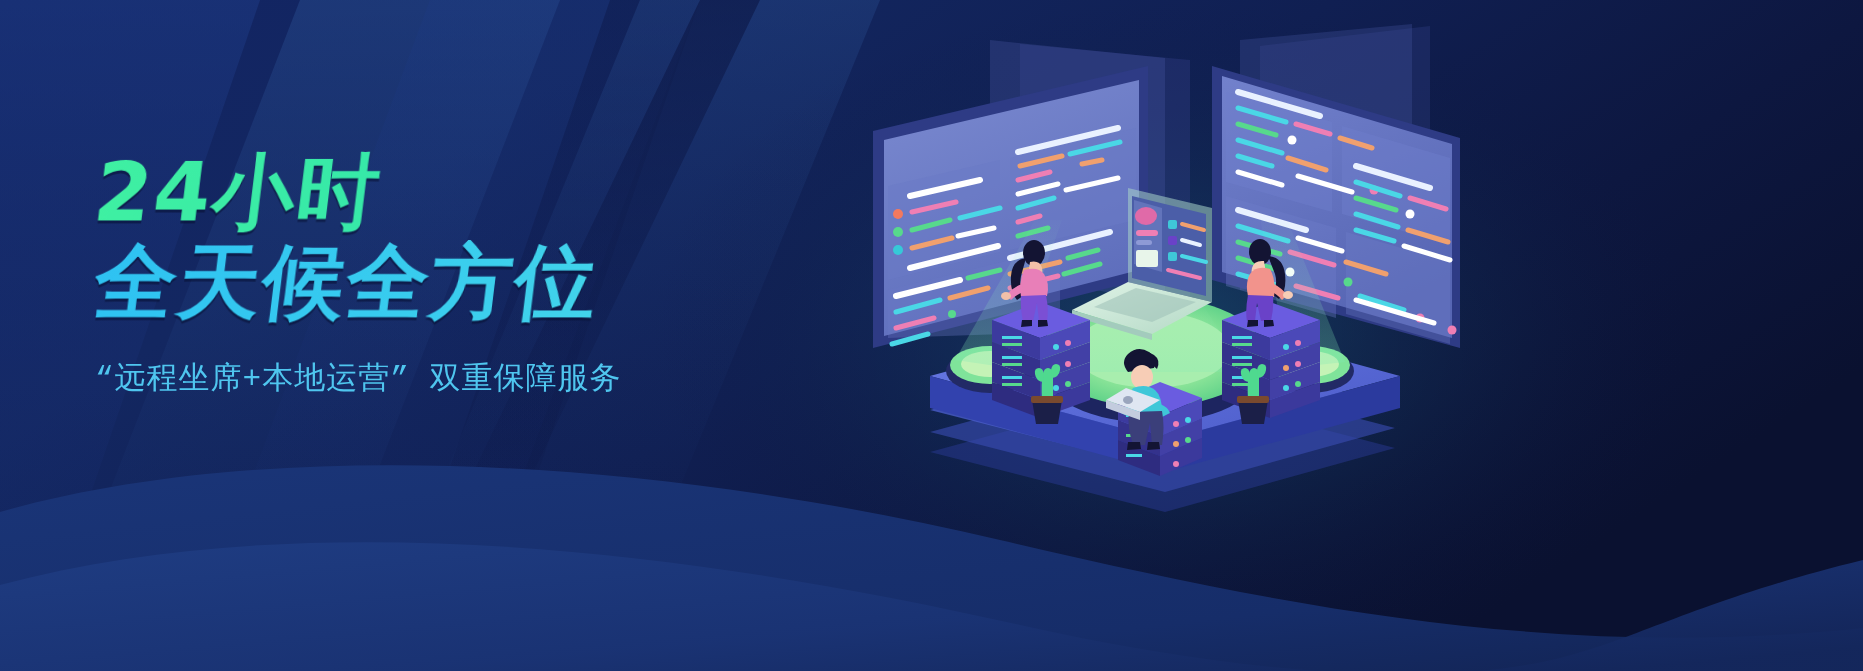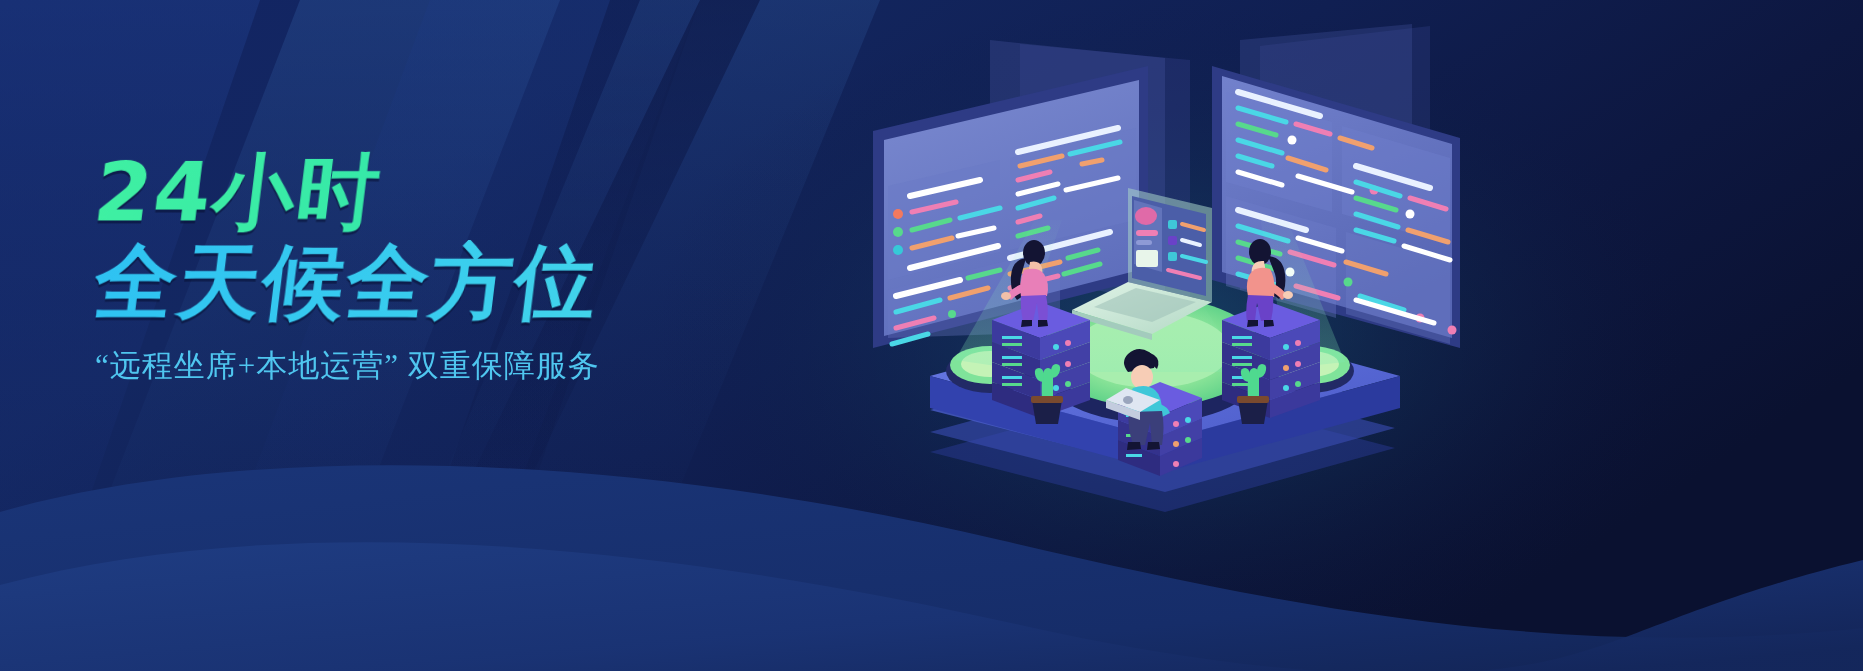--- a/index.html
+++ b/index.html
@@ -41,26 +41,26 @@
     filter:drop-shadow(0 3px 0 rgba(5,14,50,0.55));
   }
   #headline-1 {
     background-image:linear-gradient(96deg,#3ff0a2 0%,#33e5ab 52%,#2fd9b6 100%);
     margin-bottom:6px;
   }
   #headline-2 {
     background-image:linear-gradient(96deg,#2ec2f2 0%,#39cdee 45%,#4fdde4 100%);
   }
   #subhead {
-    margin-top:22px;
+    margin-top:34px;
     font-size:31px;
     color:#4fc6ef;
     letter-spacing:1px;
     white-space:nowrap;
-    font-family:Liberation Serif, serif;
+    font-family:Liberation Mono, monospace;
   }
 </style>
 </head>
 <body>
 
 <div id="banner">
 
   <svg class="layer" viewBox="0 0 1863 671" preserveAspectRatio="none">
     <defs>
       <linearGradient id="bgBase" x1="0" y1="0" x2="1" y2="0.55">

